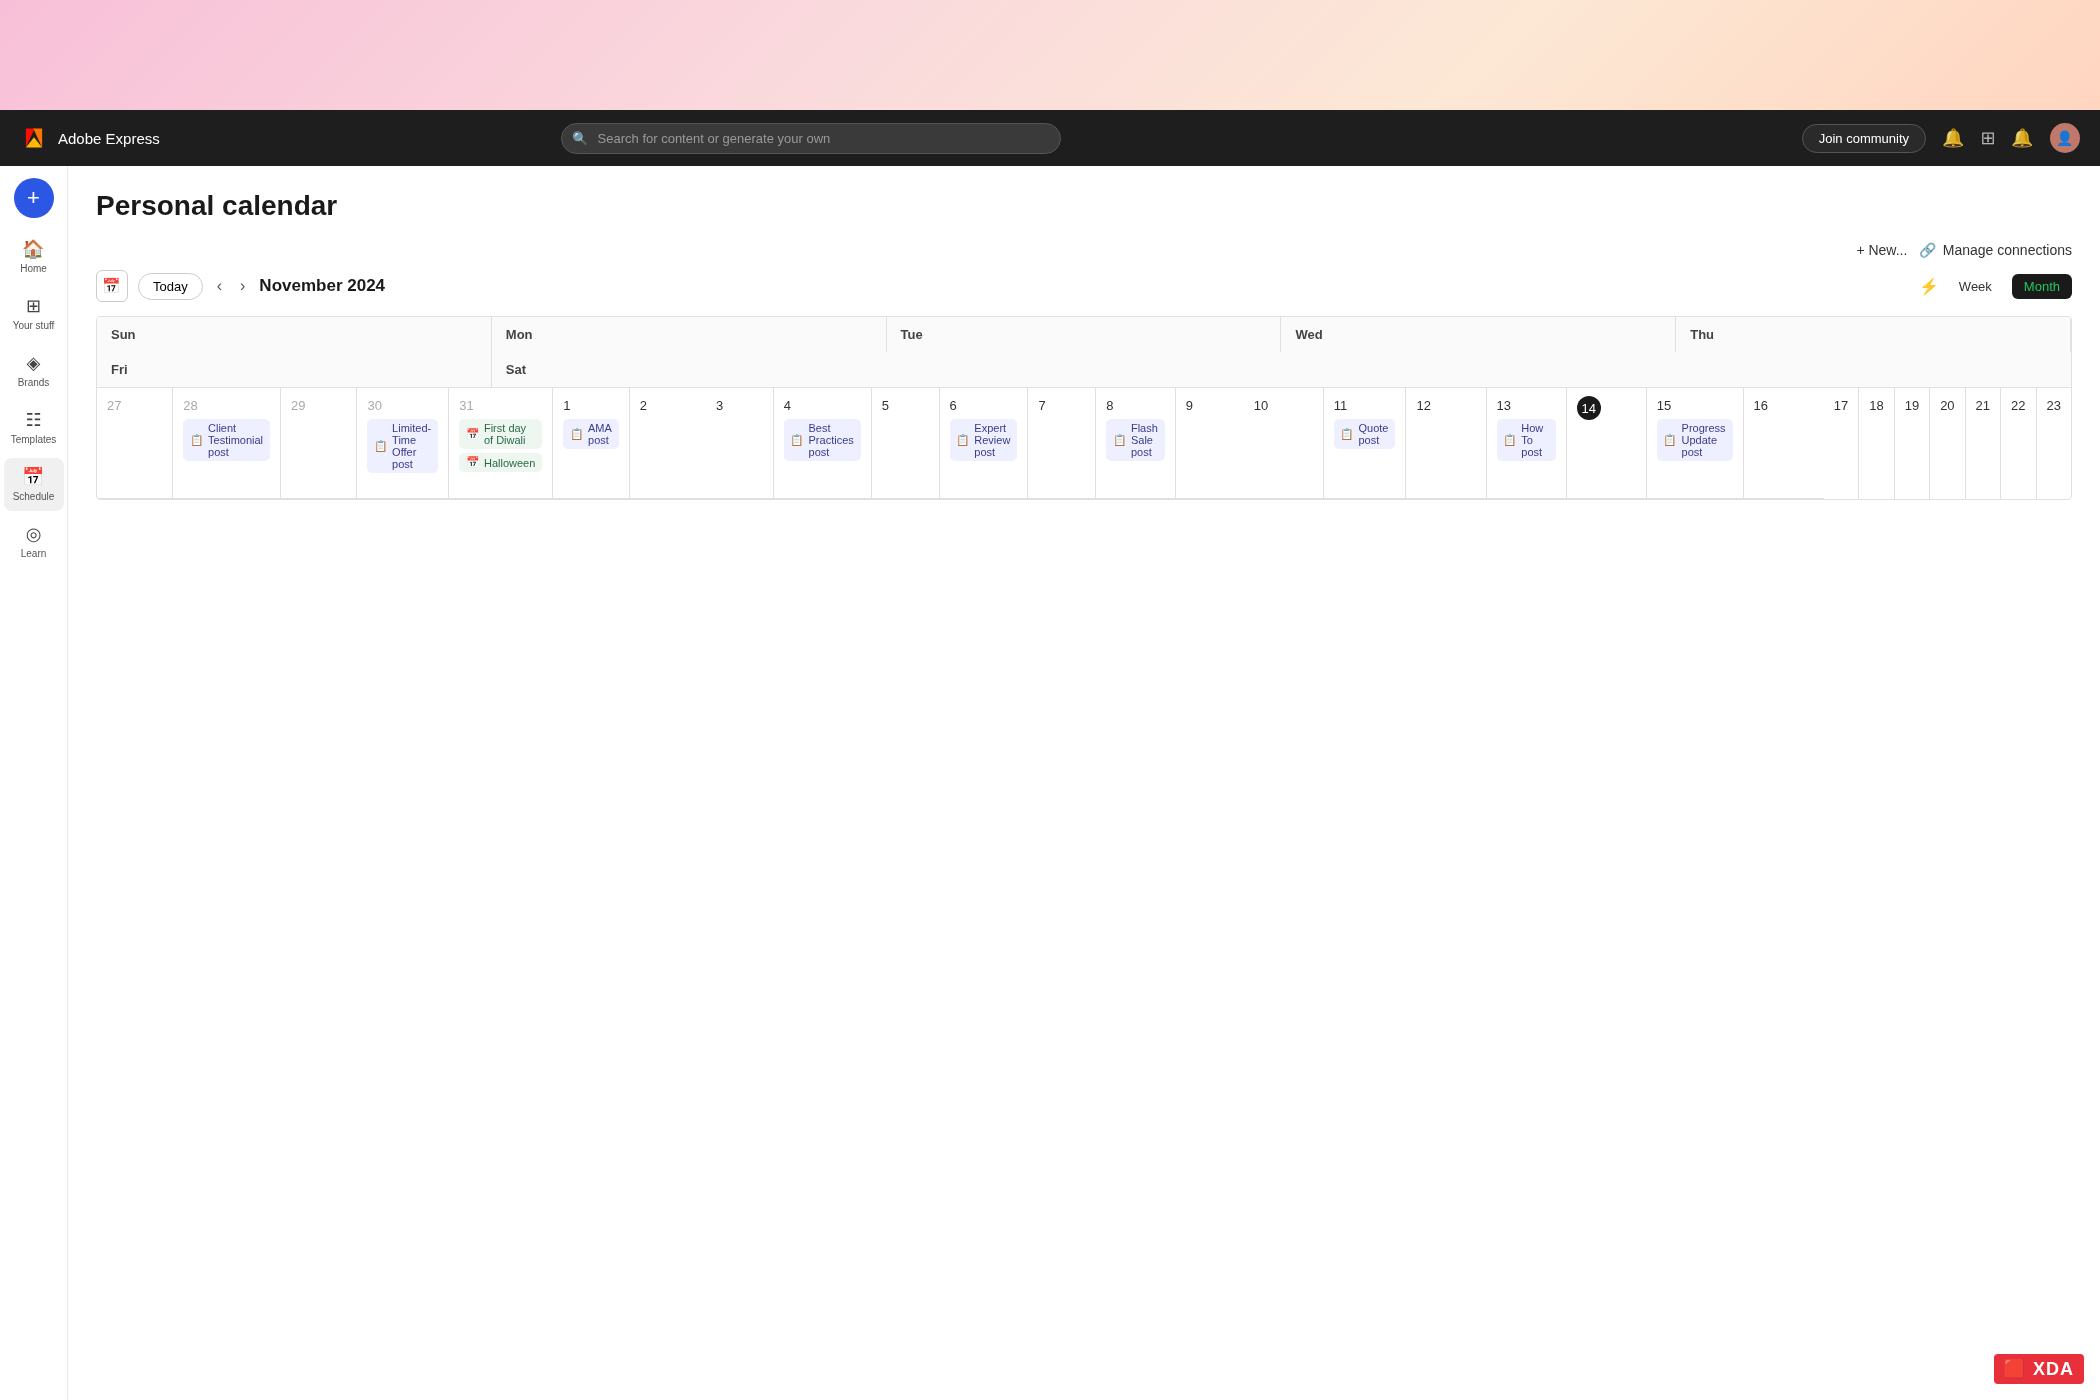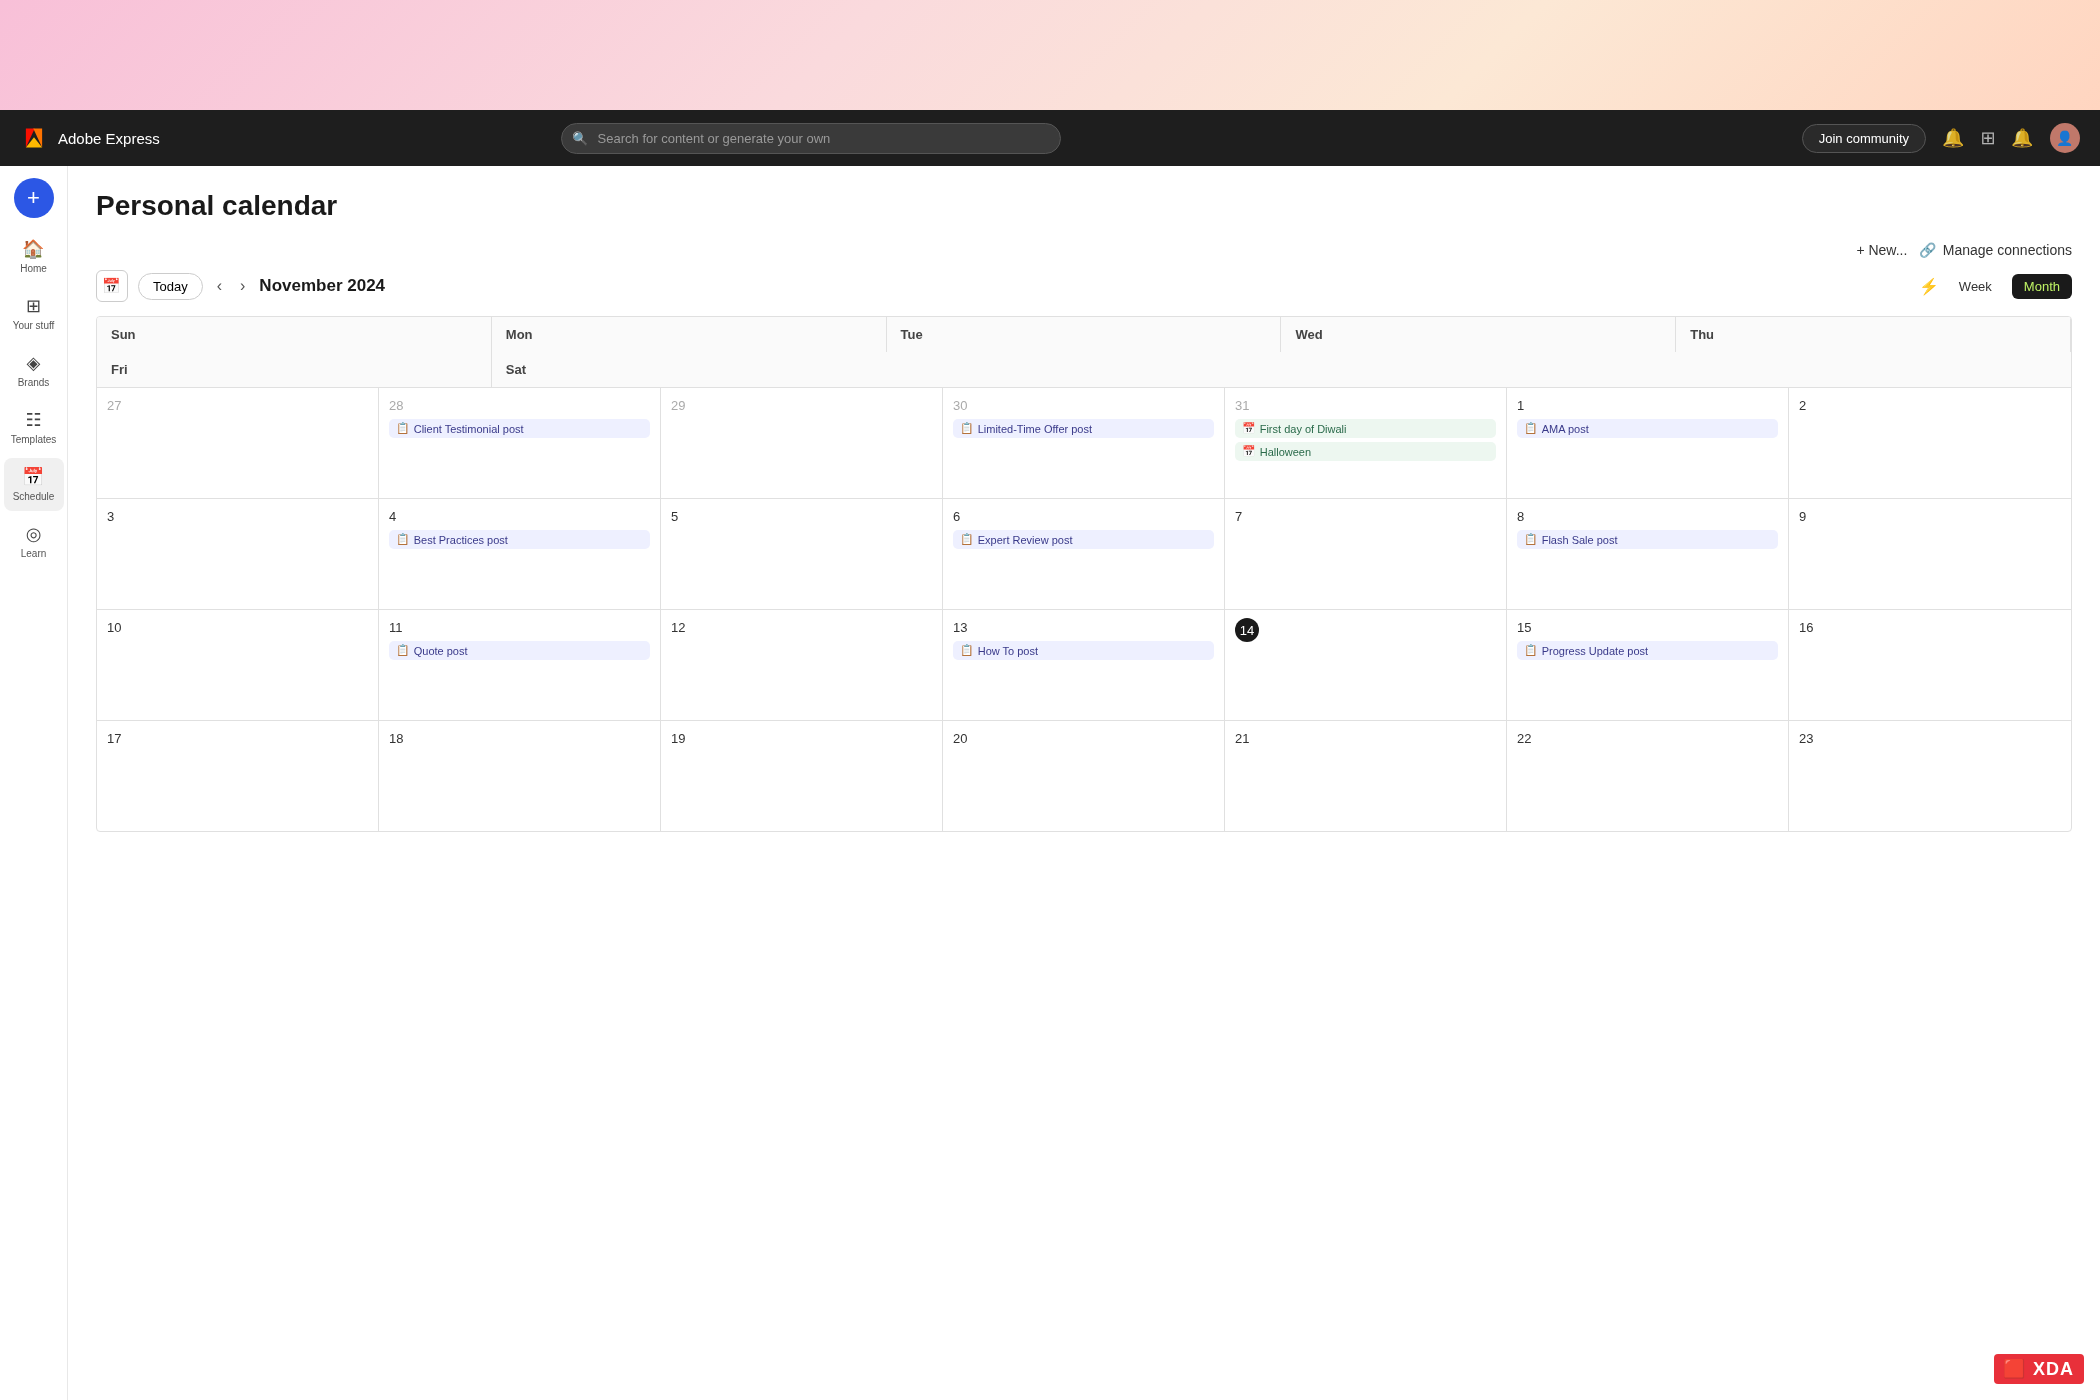--- a/index.html
+++ b/index.html
@@ -243,21 +243,21 @@
       border: none;
       background: none;
       border-radius: 6px;
       padding: 5px 12px;
       font-size: 13px;
       cursor: pointer;
       color: #333;
     }
     .view-btn.active {
       background: #1a1a1a;
-      color: #bef264;
+      color: #22c55e;
       border-radius: 6px;
     }
 
     
     .calendar-grid {
       border: 1px solid #e0e0e0;
       border-radius: 4px;
       overflow: hidden;
     }
     .cal-header-row {
@@ -269,21 +269,21 @@
     .cal-header-cell {
       padding: 10px 14px;
       font-size: 13px;
       font-weight: 600;
       color: #444;
       border-right: 1px solid #e0e0e0;
     }
     .cal-header-cell:last-child { border-right: none; }
     .cal-body {
       display: flex;
-      flex-direction: column;
+      flex-direction: row;
     }
     .cal-week {
       display: grid;
       grid-template-columns: repeat(7, 1fr);
       border-bottom: 1px solid #e0e0e0;
       min-height: 110px;
     }
     .cal-week:last-child { border-bottom: none; }
     .cal-day {
       border-right: 1px solid #e0e0e0;

